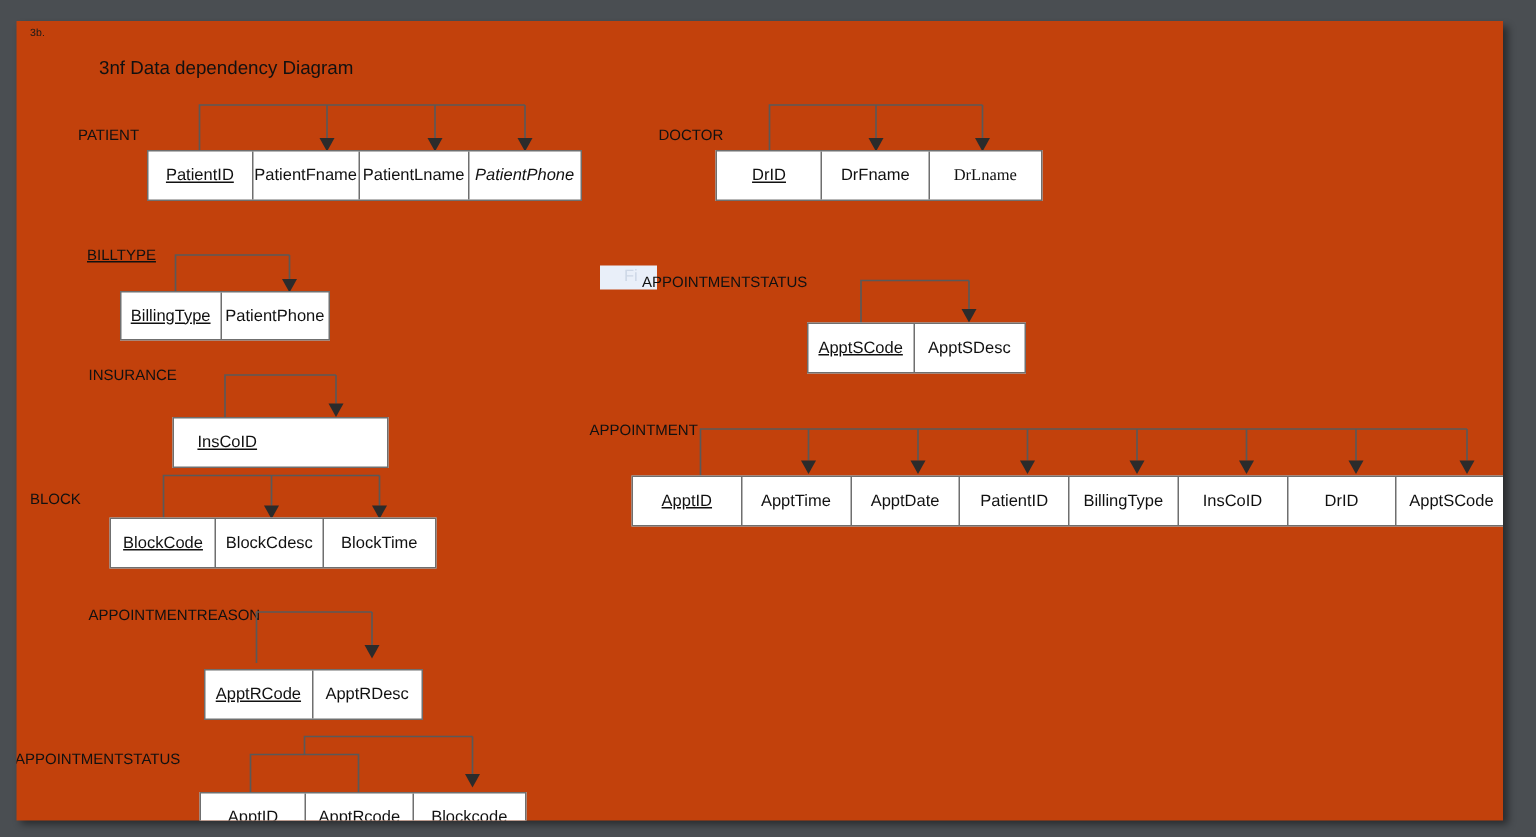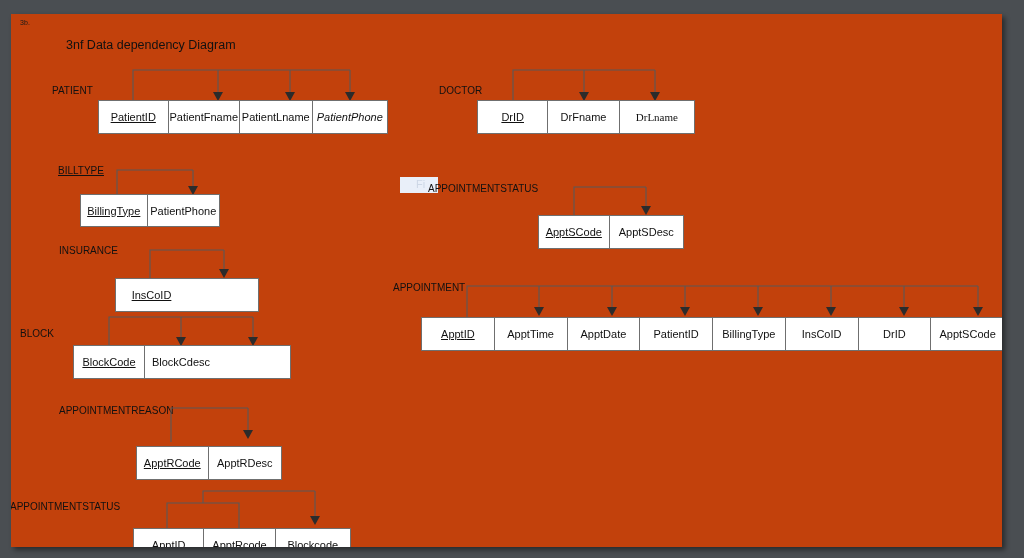--- a/index.html
+++ b/index.html
@@ -204,20 +204,21 @@
       <path class="dep-line" d="M 36,37 L 36,6 L 180,6"></path>
       <path class="dep-line" d="M 108,6 L 108,26"></path>
       <polygon class="dep-head" points="103,26 113,26 108,35"></polygon>
       <path class="dep-line" d="M 180,6 L 180,26"></path>
       <polygon class="dep-head" points="175,26 185,26 180,35"></polygon>
     </svg>
 
     <div class="rel-table" style="left:62px; top:331px; width:218px; height:34px;">
       <div class="rel-cell pk" style="width:71px;">BlockCode</div>
       <div class="rel-cell" style="width:72px;">BlockCdesc</div>
+      <div class="rel-cell" style="width:75px;">BlockTime</div>
     </div>
   </div>
 
   <div class="entity">
     <div class="entity-label" style="left:382px; top:269px;">APPOINTMENT</div>
 
     <svg class="dep-svg" style="left:410px; top:265px;" width="600" height="44">
       <path class="dep-line" d="M 46,40 L 46,7 L 557,7"></path>
       <path class="dep-line" d="M 118,7 L 118,28"></path>
       <polygon class="dep-head" points="113,28 123,28 118,37"></polygon>

